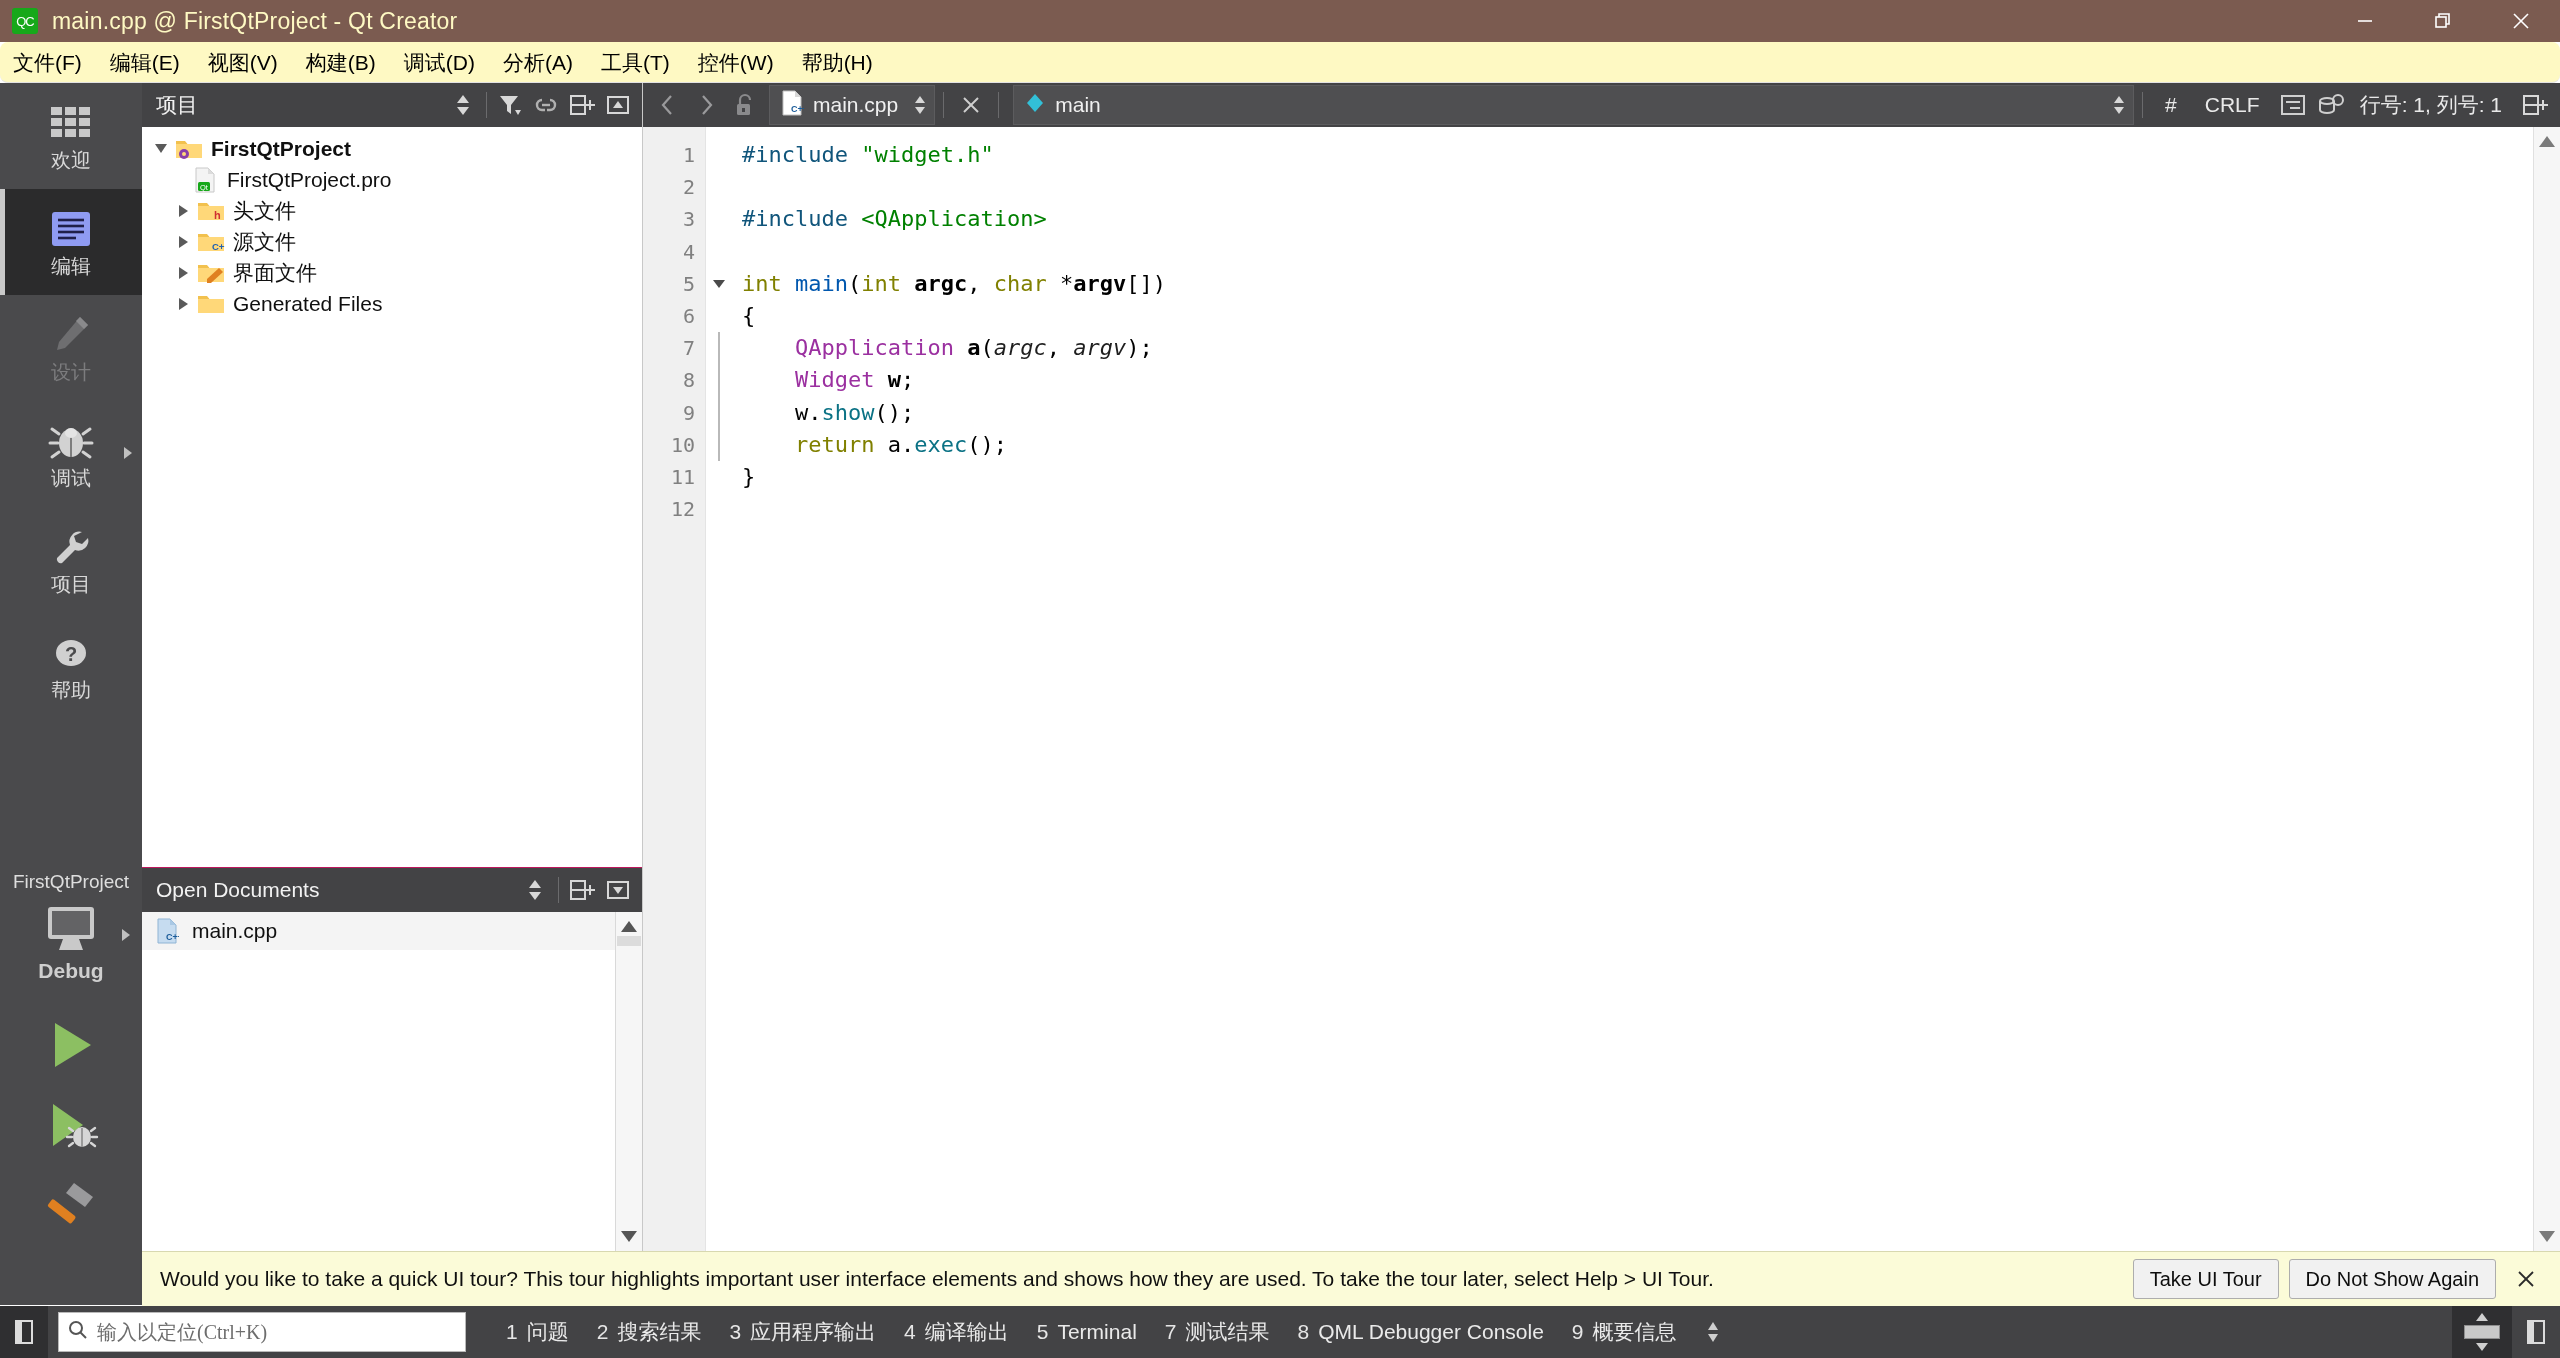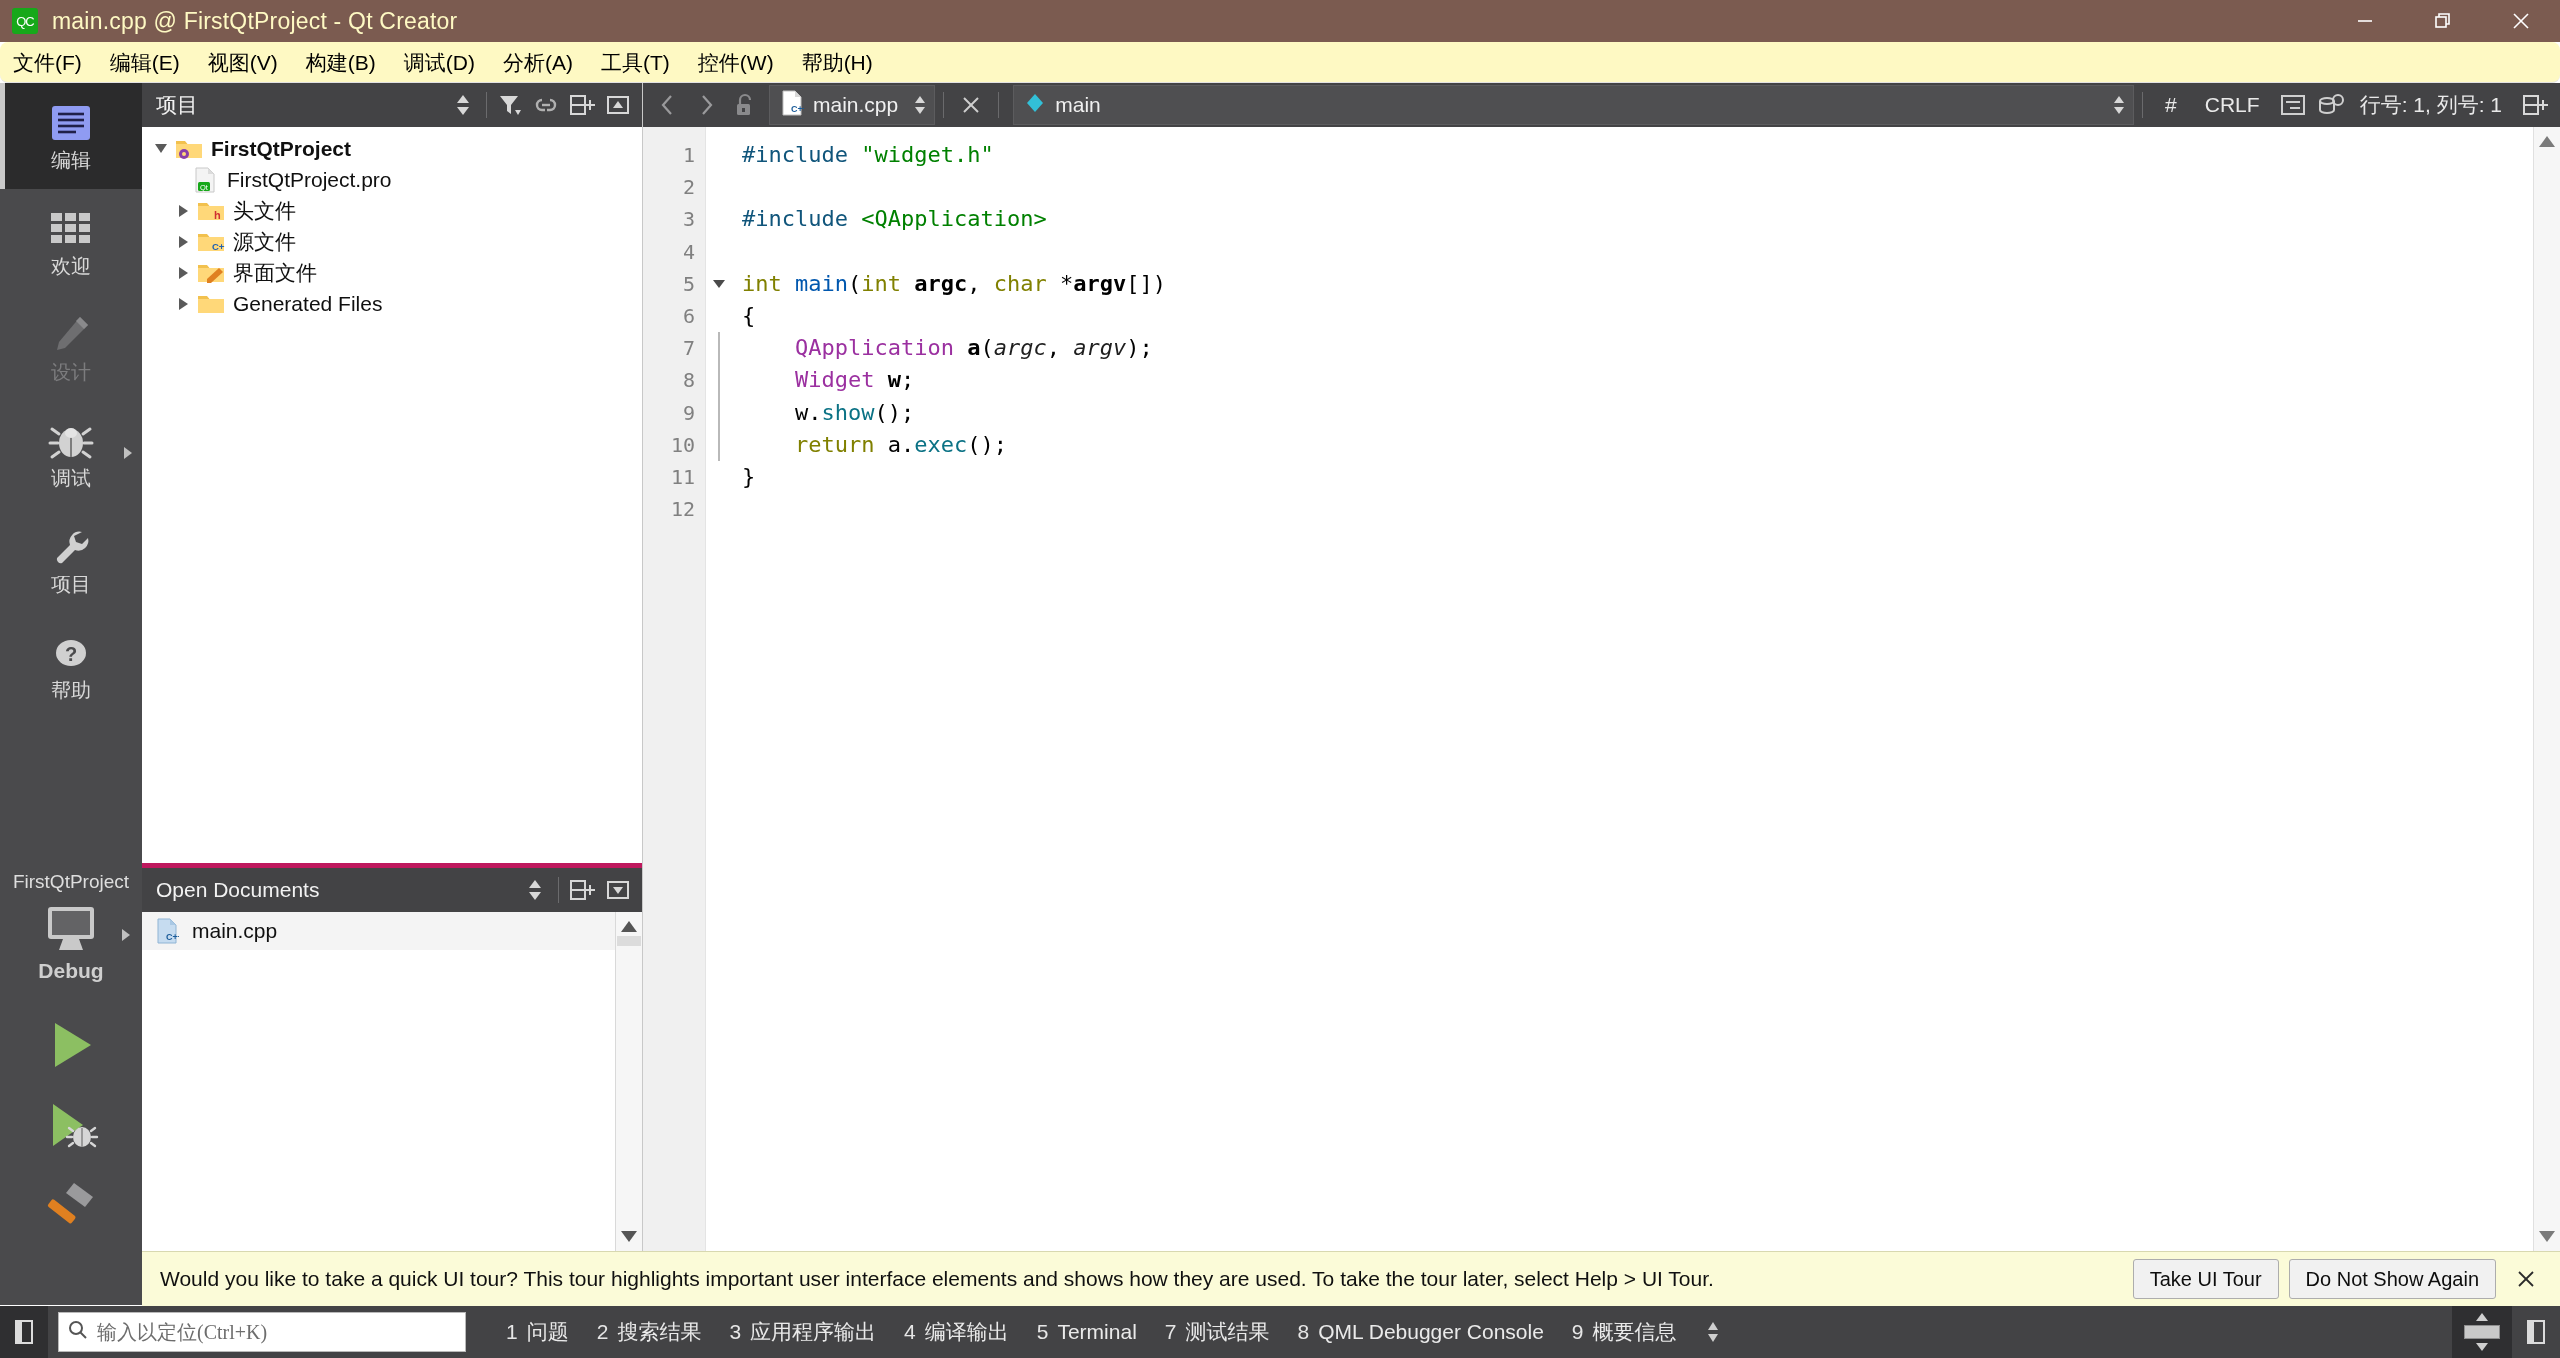--- a/index.html
+++ b/index.html
@@ -78,21 +78,21 @@
 
   .tree{flex:1;overflow:hidden;background:#ffffff;padding-top:6px;position:relative;}
   .trow{display:flex;align-items:center;height:31px;font-size:21px;color:#101010;padding-left:6px;white-space:nowrap;}
   .twist{width:26px;display:flex;align-items:center;justify-content:center;}
   .twist .tri-closed{width:0;height:0;border-left:9px solid #5a5a5a;border-top:6px solid transparent;border-bottom:6px solid transparent;}
   .twist .tri-open{width:0;height:0;border-top:9px solid #5a5a5a;border-left:6px solid transparent;border-right:6px solid transparent;}
   .ticon{width:30px;display:flex;align-items:center;justify-content:center;margin-right:7px;}
   .tlabel{line-height:1;}
   .tlabel.bold{font-weight:bold;}
 
-  .odpanel{height:383px;min-height:383px;display:flex;flex-direction:column;border-top:5px solid #be185d;}
+  .odpanel{height:383px;min-height:383px;display:flex;flex-direction:column;border-top:1px solid #be185d;}
   .odlist{flex:1;background:#ffffff;position:relative;display:flex;}
   .odlist-inner{flex:1;padding-top:0;}
   .od-row{display:flex;align-items:center;height:38px;padding-left:10px;background:#f4f4f4;font-size:21px;color:#111;}
   .od-row .ticon{margin-right:10px;}
 
   .vscroll{width:26px;background:#f6f6f6;border-left:1px solid #d9d9d9;display:flex;flex-direction:column;align-items:center;justify-content:space-between;}
   .vscroll .sarrow-up{width:0;height:0;border-bottom:11px solid #555;border-left:8px solid transparent;border-right:8px solid transparent;margin-top:9px;}
   .vscroll .sarrow-down{width:0;height:0;border-top:11px solid #555;border-left:8px solid transparent;border-right:8px solid transparent;margin-bottom:9px;}
   .vscroll .sthumb{width:24px;height:10px;background:#dcdcdc;margin-top:4px;}
 
@@ -209,49 +209,49 @@
     <div class="menu-item">调试(D)</div>
     <div class="menu-item">分析(A)</div>
     <div class="menu-item">工具(T)</div>
     <div class="menu-item">控件(W)</div>
     <div class="menu-item">帮助(H)</div>
   </div>
 
   <div class="mainrow">
 
     <div class="modebar">
-
-      <div class="mode-item active">
-        <svg width="44" height="42" viewBox="0 0 44 42">
-          <rect x="3" y="4" width="38" height="34" rx="3" fill="#8f9bf2"></rect>
-          <g stroke="#20204a" stroke-width="2.6">
-            <line x1="9" y1="12" x2="35" y2="12"></line>
-              <line x1="9" y1="18" x2="35" y2="18"></line>
-            <line x1="9" y1="24" x2="35" y2="24"></line>
-              <line x1="9" y1="30" x2="27" y2="30"></line>
-          </g>
-        </svg>
-        <div class="mlabel">编辑</div>
-      </div>
 
       <div class="mode-item">
         <svg width="46" height="42" viewBox="0 0 46 42">
           <g fill="#c9c9c9">
             <rect x="3" y="5" width="11" height="8"></rect>
               <rect x="17" y="5" width="11" height="8"></rect>
               <rect x="31" y="5" width="11" height="8"></rect>
             <rect x="3" y="16" width="11" height="8"></rect>
               <rect x="17" y="16" width="11" height="8"></rect>
               <rect x="31" y="16" width="11" height="8"></rect>
             <rect x="3" y="27" width="11" height="8"></rect>
               <rect x="17" y="27" width="11" height="8"></rect>
               <rect x="31" y="27" width="11" height="8"></rect>
           </g>
         </svg>
         <div class="mlabel">欢迎</div>
+      </div>
+
+      <div class="mode-item active">
+        <svg width="44" height="42" viewBox="0 0 44 42">
+          <rect x="3" y="4" width="38" height="34" rx="3" fill="#8f9bf2"></rect>
+          <g stroke="#20204a" stroke-width="2.6">
+            <line x1="9" y1="12" x2="35" y2="12"></line>
+              <line x1="9" y1="18" x2="35" y2="18"></line>
+            <line x1="9" y1="24" x2="35" y2="24"></line>
+              <line x1="9" y1="30" x2="27" y2="30"></line>
+          </g>
+        </svg>
+        <div class="mlabel">编辑</div>
       </div>
 
       <div class="mode-item disabled">
         <svg width="44" height="42" viewBox="0 0 44 42">
           <polygon points="31,3 39,11 16,34 8,36 10,28" fill="#6e6e70"></polygon>
           <polygon points="31,3 39,11 35,15 27,7" fill="#8a8a8c"></polygon>
         </svg>
         <div class="mlabel">设计</div>
       </div>
 

